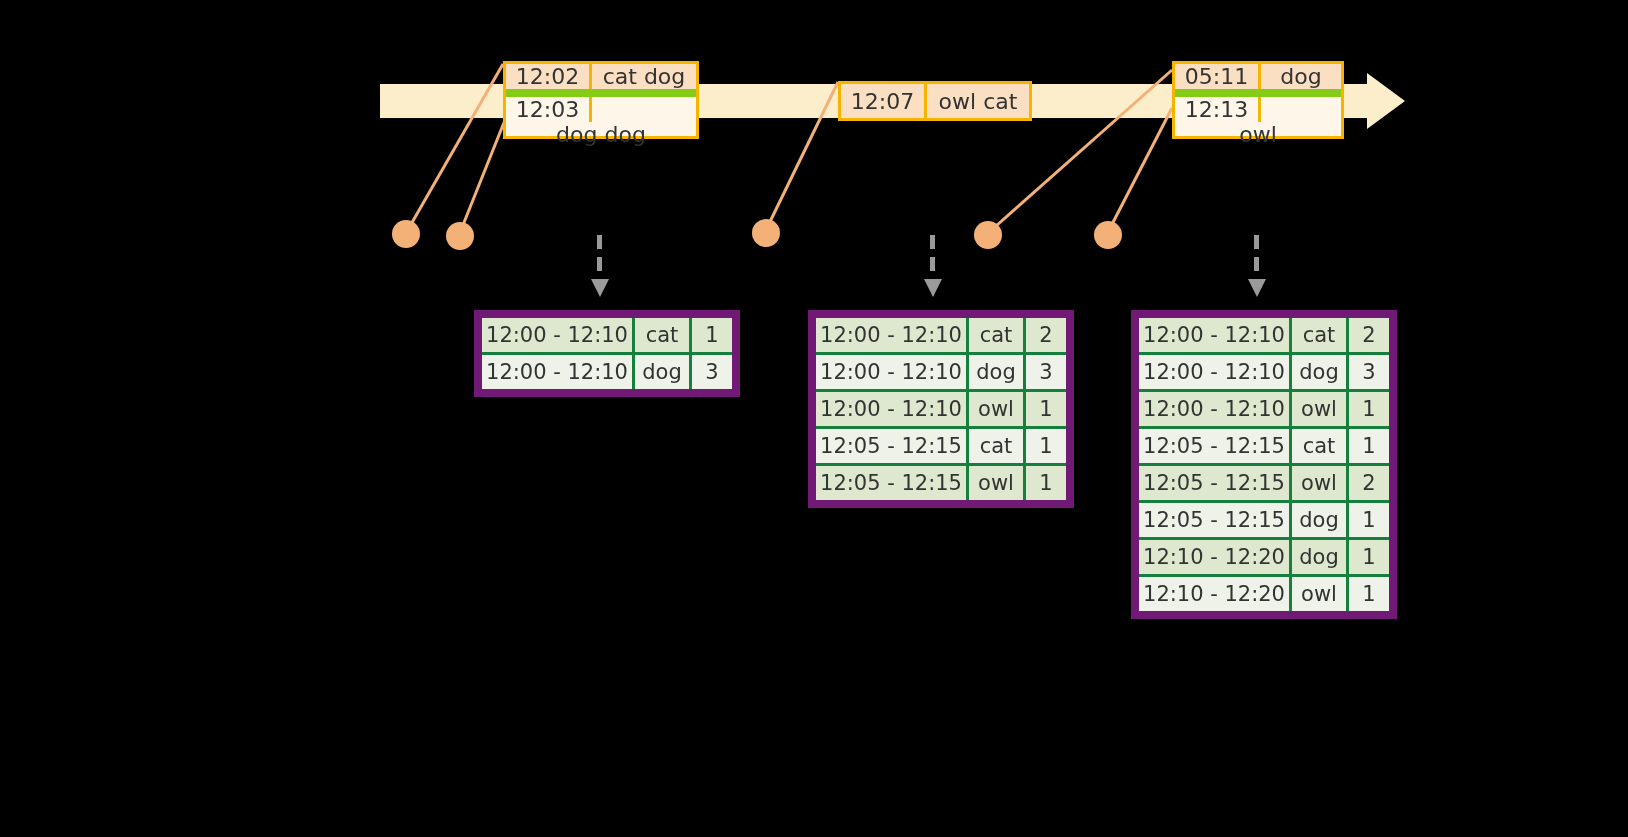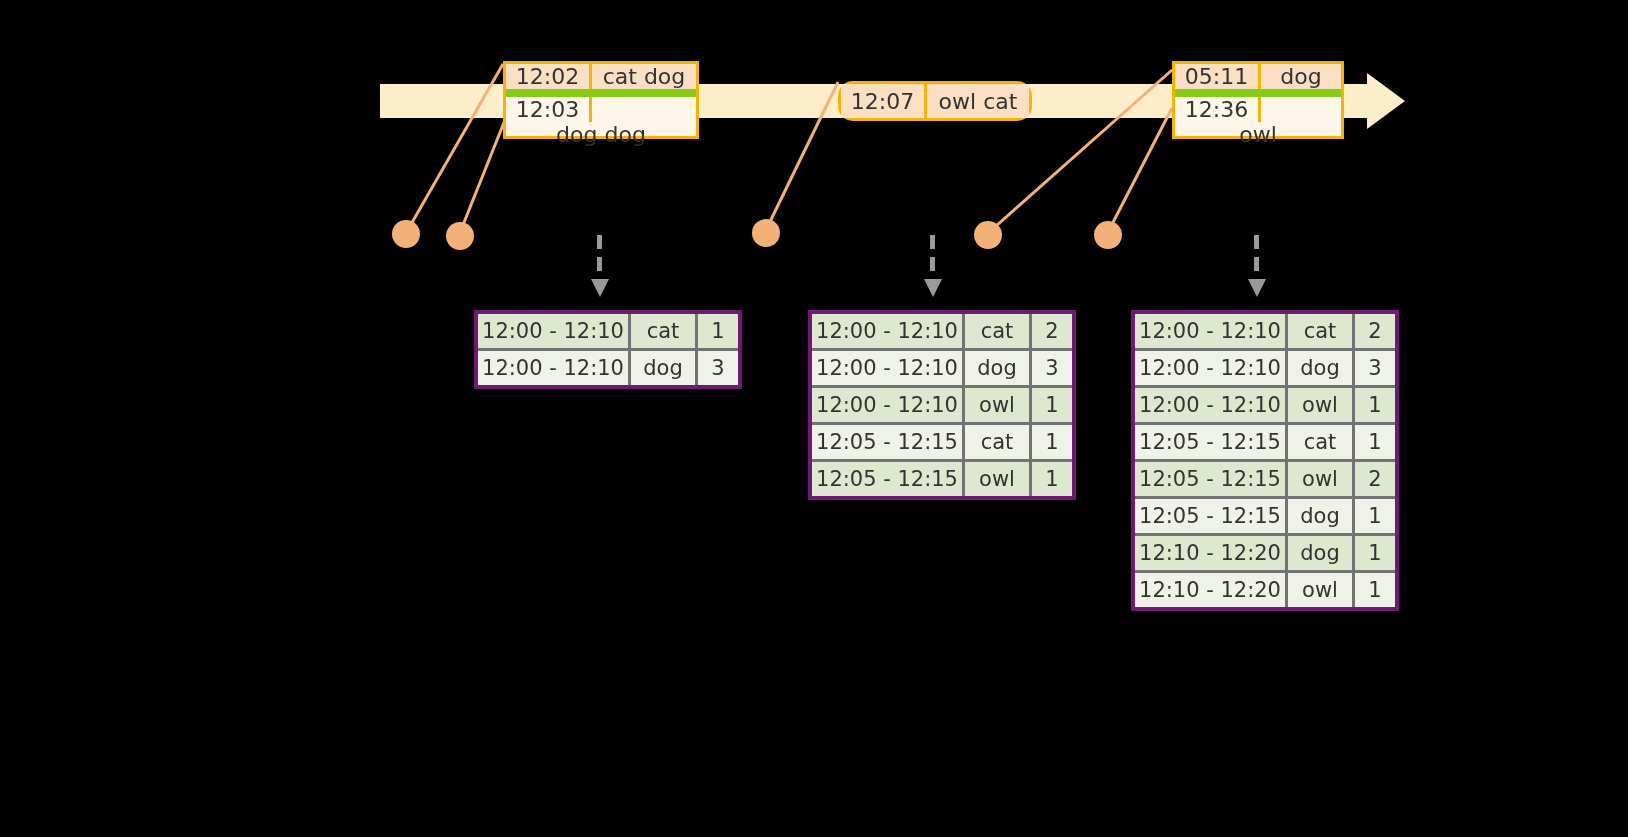--- a/index.html
+++ b/index.html
@@ -47,33 +47,33 @@
     background:repeating-linear-gradient(to bottom,#9a9a9a 0 14px,transparent 14px 22px);
   }
   .dash-arrow .head{
     position:absolute;left:0;top:44px;width:0;height:0;
     border-left:9px solid transparent;border-right:9px solid transparent;
     border-top:18px solid #9a9a9a;
   }
 
   
   .result-table{
-    position:absolute;border:4px solid #701a75;background:#737373;
+    position:absolute;border:8px solid #701a75;background:#15803d;
     box-sizing:border-box;display:flex;flex-direction:column;gap:3px;
   }
   .res-row{display:flex;gap:3px;}
   .res-cell{
     display:flex;align-items:center;justify-content:center;
     box-sizing:border-box;color:#333;font-size:21px;white-space:nowrap;
     height:34px;
   }
   .res-row.odd .res-cell{background:#dde8ce;}
   .res-row.even .res-cell{background:#eef2e9;}
   .res-cell.win{width:150px;}
-  .res-cell.key{width:64px;}
+  .res-cell.key{width:54px;}
   .res-cell.cnt{width:40px;}
 </style>
 </head>
 <body>
 
 <div id="stage">
 
   <div class="timeline-bar" style="left:380px;top:84px;width:1000px;height:34px;"></div>
   <div class="timeline-arrowhead" style="left:1367px;top:73px;"></div>
 
@@ -95,34 +95,34 @@
     <div class="event-row shade">
       <div class="ev-cell time">12:02</div>
       <div class="ev-cell val">cat dog</div>
     </div>
     <div class="event-row">
       <div class="ev-cell time">12:03</div>
       <div class="ev-cell val">dog dog</div>
     </div>
   </div>
 
-  <div class="event-box" style="left:838px;top:81px;width:194px;height:40px;border-radius:15px;">
+  <div class="event-box" style="left:838px;top:81px;width:194px;height:40px;">
     <div class="event-row shade">
       <div class="ev-cell time">12:07</div>
       <div class="ev-cell val">owl cat</div>
     </div>
   </div>
 
   <div class="event-box" style="left:1172px;top:61px;width:172px;height:78px;">
     <div class="event-row shade">
       <div class="ev-cell time">05:11</div>
       <div class="ev-cell val">dog</div>
     </div>
     <div class="event-row">
-      <div class="ev-cell time">12:36</div>
+      <div class="ev-cell time">12:13</div>
       <div class="ev-cell val">owl</div>
     </div>
   </div>
 
   <div class="dash-arrow" style="left:591px;top:235px;width:18px;height:68px;">
     <div class="shaft"></div>
     <div class="head"></div>
   </div>
   <div class="dash-arrow" style="left:924px;top:235px;width:18px;height:68px;">
     <div class="shaft"></div>

